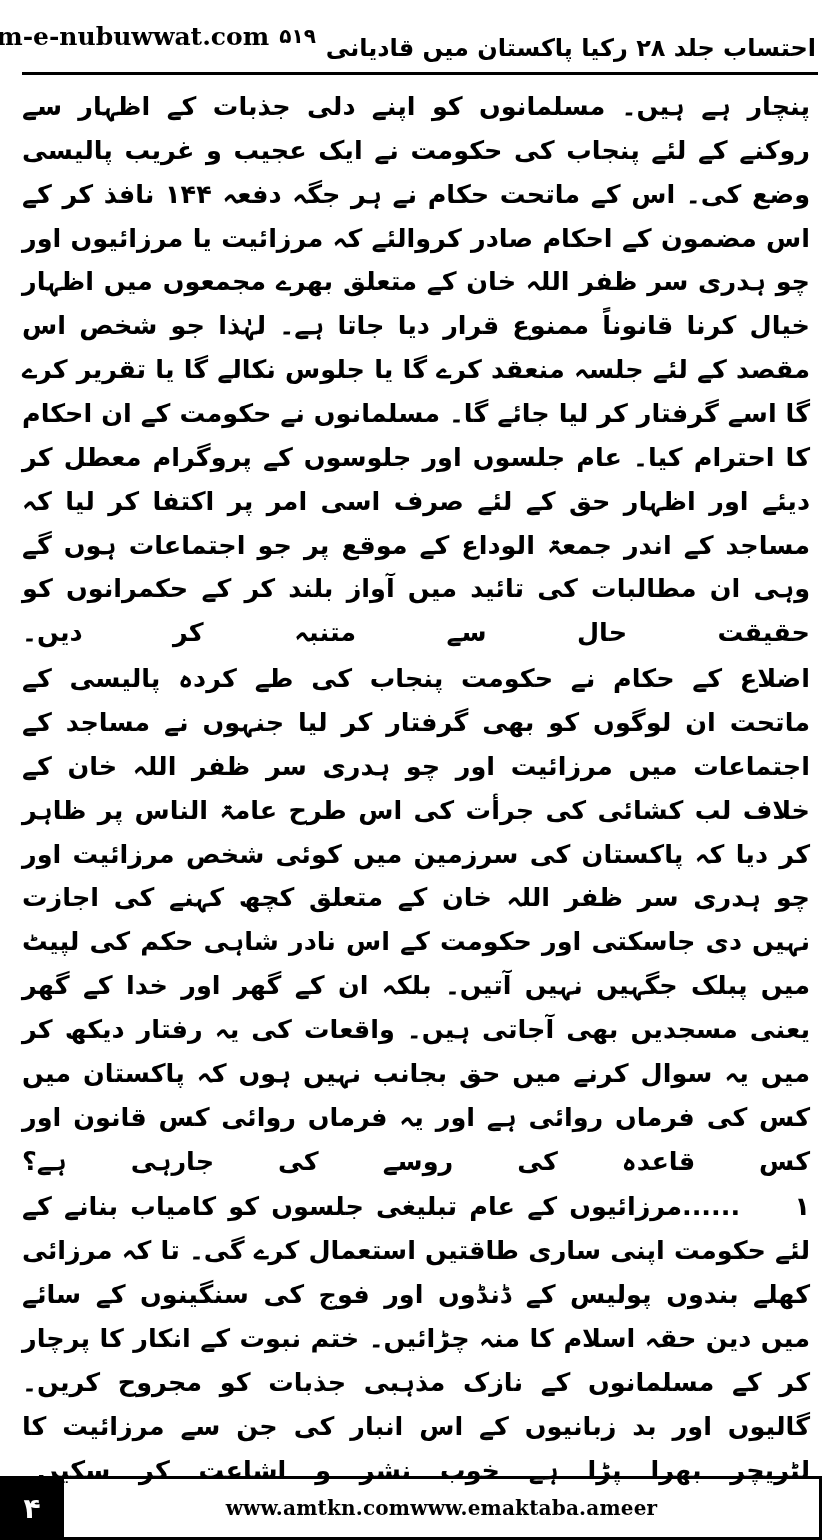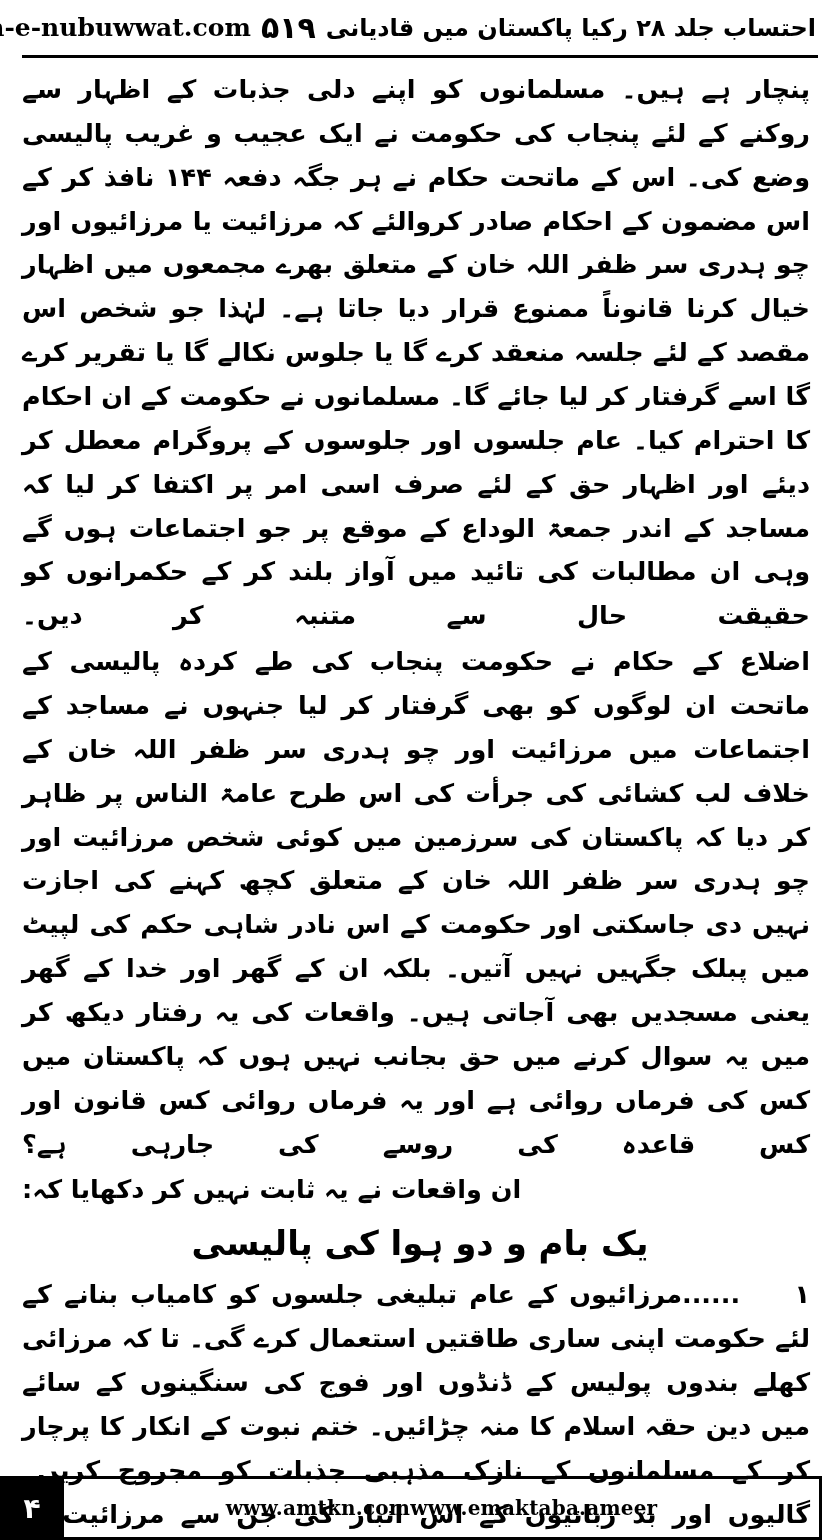--- a/index.html
+++ b/index.html
@@ -29,23 +29,24 @@
     align-items: center;
     justify-content: space-between;
     padding: 10px 6px 4px 6px;
     direction: rtl;
   }
   .header-right {
     font-size: 24px;
     font-weight: bold;
     white-space: nowrap;
     letter-spacing: 0.5px;
+    margin-top: 24px;
   }
   .header-center {
-    font-size: 30px;
+    font-size: 20px;
     font-weight: bold;
     padding: 0 10px;
   }
   .header-left {
     font-family: "DejaVu Serif", serif;
     font-size: 25px;
     font-weight: bold;
     white-space: nowrap;
     direction: ltr;
   }
@@ -137,23 +138,21 @@
   </div>
 
   <hr class="rule">
 
   <div class="body">
 
     <p>پنچار ہے ہیں۔ مسلمانوں کو اپنے دلی جذبات کے اظہار سے روکنے کے لئے پنجاب کی حکومت نے ایک عجیب و غریب پالیسی وضع کی۔ اس کے ماتحت حکام نے ہر جگہ دفعہ ۱۴۴ نافذ کر کے اس مضمون کے احکام صادر کروالئے کہ مرزائیت یا مرزائیوں اور چو ہدری سر ظفر اللہ خان کے متعلق بھرے مجمعوں میں اظہار خیال کرنا قانوناً ممنوع قرار دیا جاتا ہے۔ لہٰذا جو شخص اس مقصد کے لئے جلسہ منعقد کرے گا یا جلوس نکالے گا یا تقریر کرے گا اسے گرفتار کر لیا جائے گا۔ مسلمانوں نے حکومت کے ان احکام کا احترام کیا۔ عام جلسوں اور جلوسوں کے پروگرام معطل کر دیئے اور اظہار حق کے لئے صرف اسی امر پر اکتفا کر لیا کہ مساجد کے اندر جمعۃ الوداع کے موقع پر جو اجتماعات ہوں گے وہی ان مطالبات کی تائید میں آواز بلند کر کے حکمرانوں کو حقیقت حال سے متنبہ کر دیں۔</p>
 
     <p>اضلاع کے حکام نے حکومت پنجاب کی طے کردہ پالیسی کے ماتحت ان لوگوں کو بھی گرفتار کر لیا جنہوں نے مساجد کے اجتماعات میں مرزائیت اور چو ہدری سر ظفر اللہ خان کے خلاف لب کشائی کی جرأت کی اس طرح عامۃ الناس پر ظاہر کر دیا کہ پاکستان کی سرزمین میں کوئی شخص مرزائیت اور چو ہدری سر ظفر اللہ خان کے متعلق کچھ کہنے کی اجازت نہیں دی جاسکتی اور حکومت کے اس نادر شاہی حکم کی لپیٹ میں پبلک جگہیں نہیں آتیں۔ بلکہ ان کے گھر اور خدا کے گھر یعنی مسجدیں بھی آجاتی ہیں۔ واقعات کی یہ رفتار دیکھ کر میں یہ سوال کرنے میں حق بجانب نہیں ہوں کہ پاکستان میں کس کی فرماں روائی ہے اور یہ فرماں روائی کس قانون اور کس قاعدہ کی روسے کی جارہی ہے؟</p>
 
-    <p class="p-end-left">ان واقعات نے یہ ثابت نہیں کر دکھایا کہ:</p>
 
-    <div class="heading">یک بام و دو ہوا کی پالیسی</div>
 
     <p class="list-item">
       <span class="list-marker">۱ ......</span><span>مرزائیوں کے عام تبلیغی جلسوں کو کامیاب بنانے کے لئے حکومت اپنی ساری طاقتیں استعمال کرے گی۔ تا کہ مرزائی کھلے بندوں پولیس کے ڈنڈوں اور فوج کی سنگینوں کے سائے میں دین حقہ اسلام کا منہ چڑائیں۔ ختم نبوت کے انکار کا پرچار کر کے مسلمانوں کے نازک مذہبی جذبات کو مجروح کریں۔ گالیوں اور بد زبانیوں کے اس انبار کی جن سے مرزائیت کا لٹریچر بھرا پڑا ہے خوب نشر و اشاعت کر سکیں۔</span>
     </p>
 
   </div>
 
   <div class="footer">
     <div class="footer-page">۴</div>
     <div class="footer-bar">

